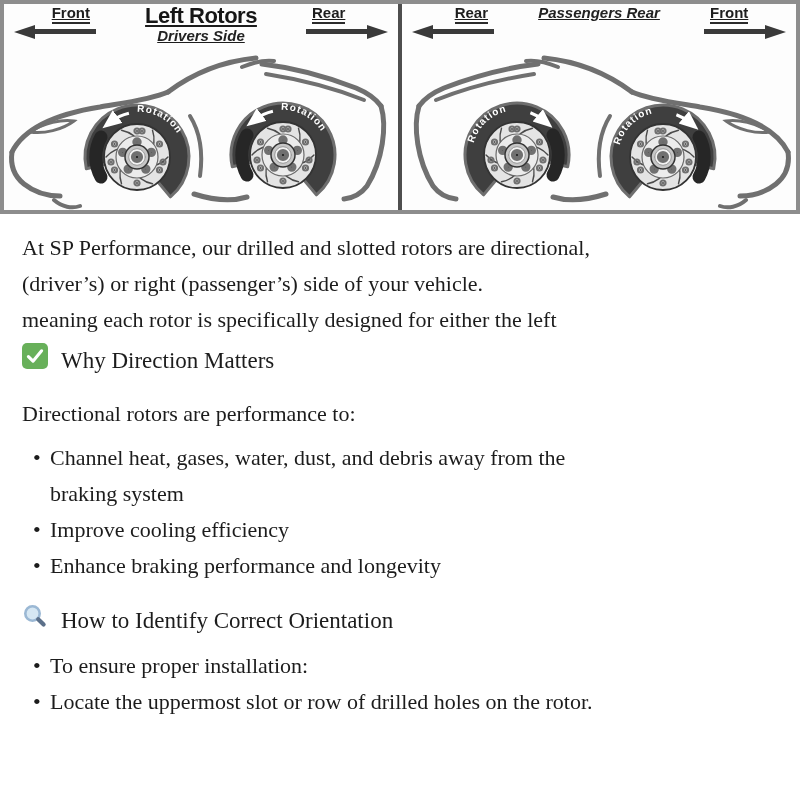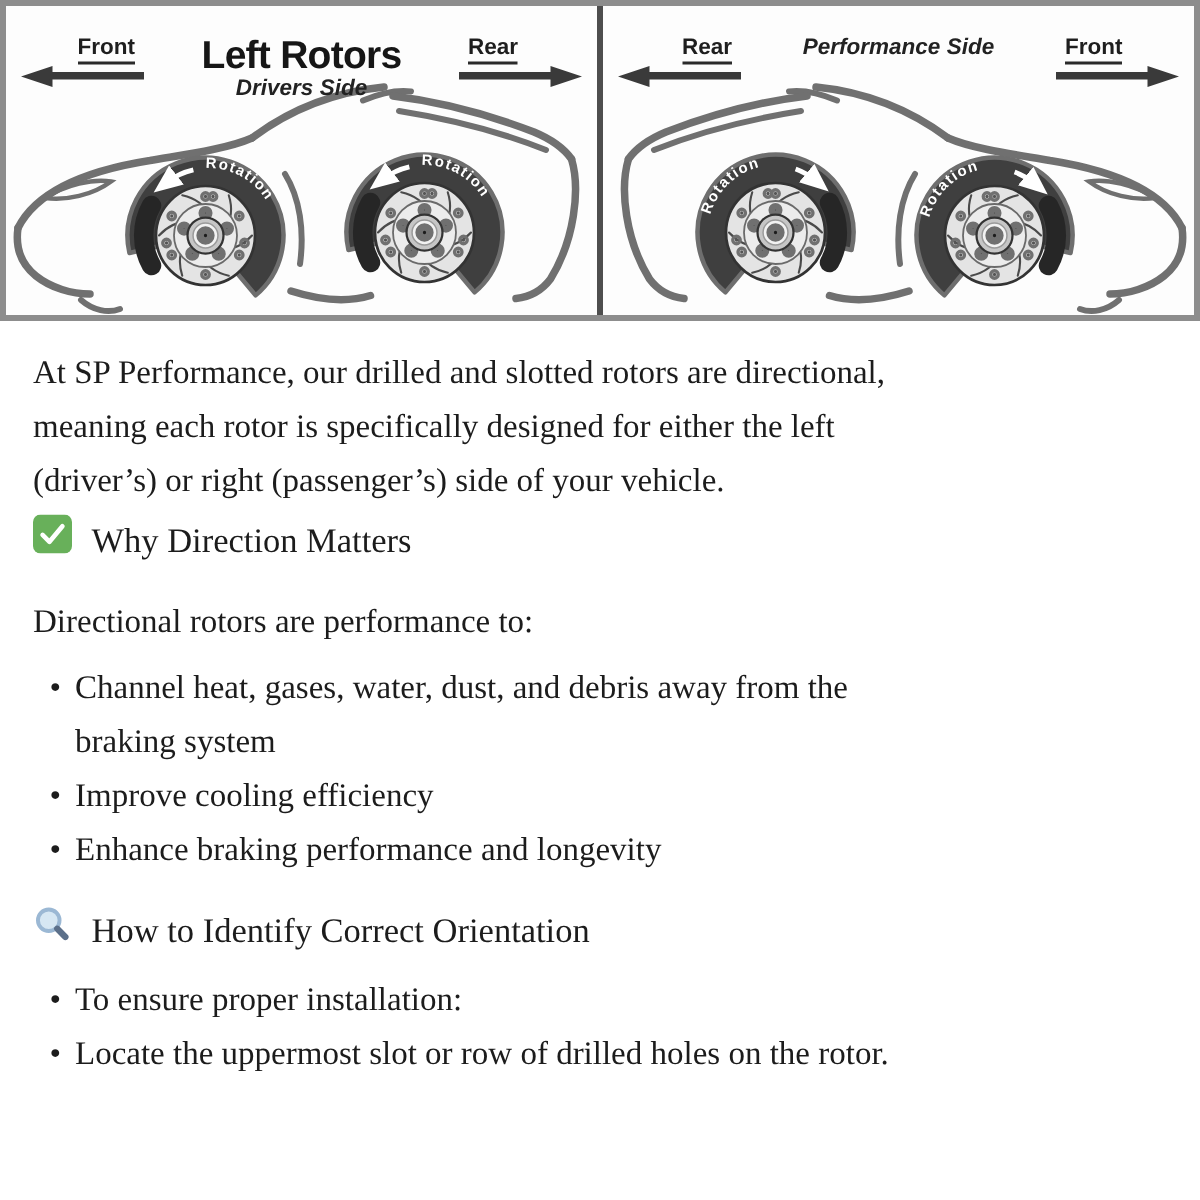--- a/index.html
+++ b/index.html
@@ -3,32 +3,32 @@
 <meta charset="utf-8">
 <style>
   html,body{margin:0;padding:0;background:#fff;}
   body{width:800px;font-family:"Liberation Serif","DejaVu Serif",serif;color:#1c1c1c;overflow-x:hidden;}
 
   
   .diagram{display:flex;border:4px solid #8d8d8d;height:206px;background:#fdfdfd;box-sizing:content-box;}
   .panel{flex:1;position:relative;background:#fdfdfd;overflow:hidden;}
   .panel + .panel{border-left:4px solid #4e4e4e;}
   .panel svg.car{position:absolute;left:0;top:0;width:100%;height:100%;}
-  .panel-header{position:absolute;top:19px;left:10px;right:10px;display:flex;justify-content:space-between;align-items:flex-start;z-index:2;font-family:"Liberation Sans","DejaVu Sans",sans-serif;}
+  .panel-header{position:absolute;top:0;left:10px;right:10px;display:flex;justify-content:space-between;align-items:flex-start;z-index:2;font-family:"Liberation Sans","DejaVu Sans",sans-serif;text-decoration:underline;}
   .dir-label{width:82px;display:flex;flex-direction:column;}
   .dir-label .dir-text{font-weight:700;font-size:15px;color:#1e1e1e;border-bottom:2px solid #2a2a2a;padding-bottom:1px;width:fit-content;}
   .dir-label.left .dir-text{margin-left:auto;margin-right:6px;}
   .dir-label.right .dir-text{margin-right:auto;margin-left:6px;}
   .dir-arrow{display:flex;align-items:center;height:15px;margin-top:0;}
   .dir-arrow i{display:block;}
   .dir-arrow .bar{flex:1;height:5px;background:#3a3a3a;}
   .dir-arrow .head-l{width:0;height:0;border-top:7px solid transparent;border-bottom:7px solid transparent;border-right:21px solid #3a3a3a;margin-right:-2px;}
   .dir-arrow .head-r{width:0;height:0;border-top:7px solid transparent;border-bottom:7px solid transparent;border-left:21px solid #3a3a3a;margin-left:-2px;}
   .panel-title-block{flex:1;text-align:center;line-height:1.05;}
-  .panel-title{font-weight:800;font-size:26px;letter-spacing:-0.5px;color:#161616;}
+  .panel-title{font-weight:800;font-size:22px;letter-spacing:-0.5px;color:#161616;}
   .panel-subtitle{font-weight:700;font-style:italic;font-size:15px;color:#222;margin-top:1px;}
   .rot-text{font-family:"Liberation Sans","DejaVu Sans",sans-serif;font-size:10px;font-weight:700;fill:#ffffff;letter-spacing:1px;}
   .rot-arrow{stroke:#ffffff;stroke-width:3.2;fill:none;}
 
   
   .article{padding:16px 30px 20px 22px;font-size:22px;line-height:36px;}
   .para div{white-space:nowrap;}
   .section-h{display:flex;align-items:center;gap:13px;margin-top:8px;height:30px;}
   .section-h .h-text{font-size:23px;font-weight:400;white-space:nowrap;}
   .section-h.plain{margin-top:22px;}
@@ -150,40 +150,40 @@
     </svg>
     <div class="panel-header">
       <div class="dir-label left">
         <span class="dir-text">Rear</span>
         <span class="dir-arrow">
             <i class="head-l"></i>
             <i class="bar"></i>
           </span>
       </div>
       <div class="panel-title-block">
-        <div class="panel-subtitle">Performance Side</div>
+        <div class="panel-subtitle">Passengers Rear</div>
       </div>
       <div class="dir-label right">
         <span class="dir-text">Front</span>
         <span class="dir-arrow">
             <i class="bar"></i>
             <i class="head-r"></i>
           </span>
       </div>
     </div>
   </div>
 
 </div>
 
 <div class="article">
 
   <div class="para">
       <div>At SP Performance, our drilled and slotted rotors are directional,</div>
+      <div>(driver’s) or right (passenger’s) side of your vehicle.</div>
       <div>meaning each rotor is specifically designed for either the left</div>
-      <div>(driver’s) or right (passenger’s) side of your vehicle.</div>
     </div>
 
   <div class="section-h">
     <span class="emoji-box">
       <svg width="26" height="26" viewBox="0 0 26 26">
         <rect width="26" height="26" rx="5" fill="#68b05a"></rect>
         <path d="M6.4 13.6 L11 18.2 L19.6 7.8" stroke="#ffffff" stroke-width="3.1" fill="none" stroke-linecap="round" stroke-linejoin="round"></path>
       </svg>
     </span>
     <span class="h-text">Why Direction Matters</span>

